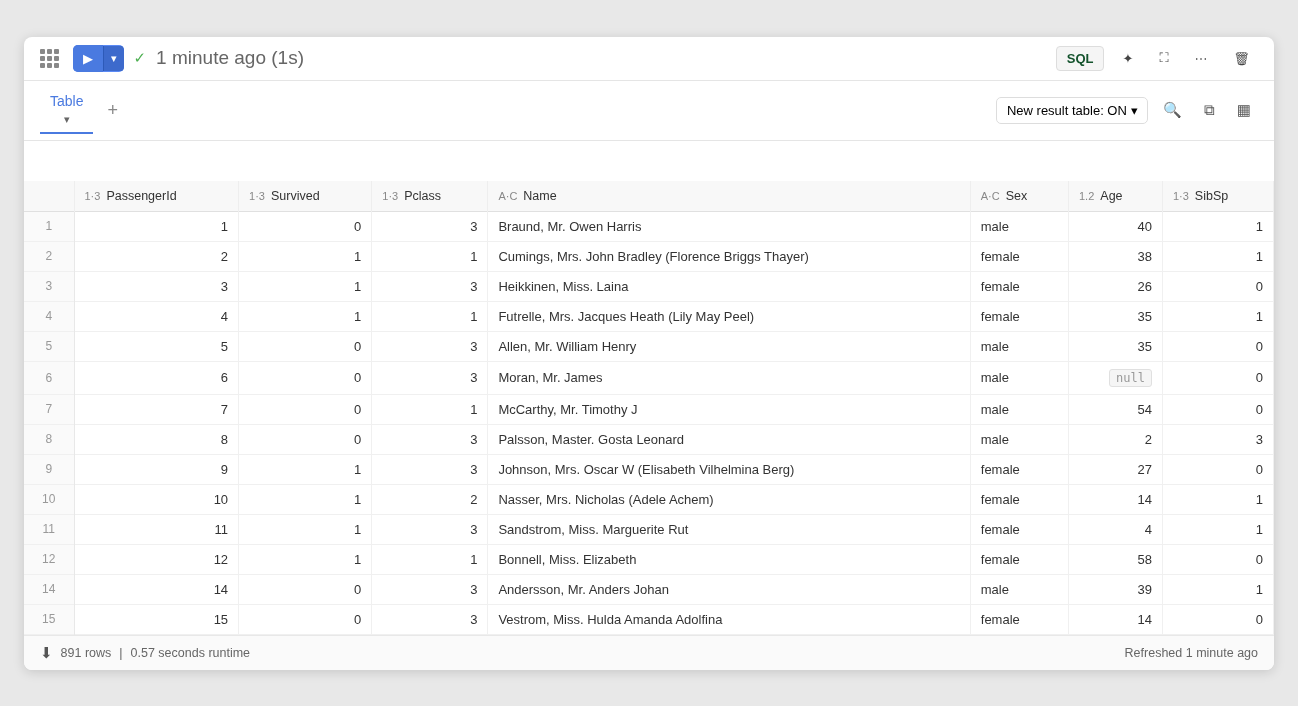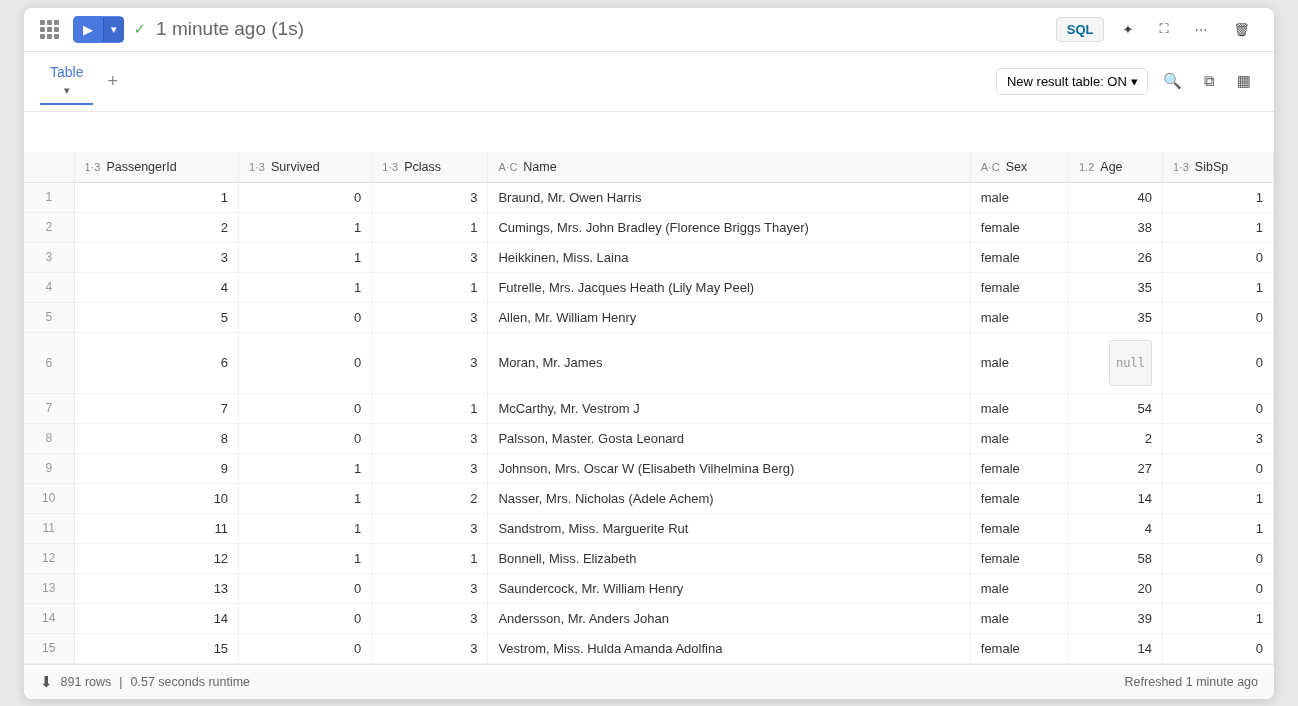--- a/index.html
+++ b/index.html
@@ -76,21 +76,21 @@
       align-items: center;
       gap: 4px;
     }
     .sql-badge {
       background: #f5f5f5;
       border: 1px solid #ddd;
       border-radius: 4px;
       padding: 4px 10px;
       font-size: 13px;
       font-weight: 600;
-      color: #0369a1;
+      color: #14532d;
     }
     
     .editor-area {
       padding: 12px 16px 8px 16px;
       border-bottom: 1px solid #e5e5e5;
       background: #fafafa;
     }
     .sql-line {
       font-family: 'Courier New', monospace;
       font-size: 14px;
@@ -224,21 +224,21 @@
       font-size: 12px;
       background: #fafafa;
       border-right: 1px solid #e8e8e8;
     }
     .num-cell { text-align: right; }
     .null-badge {
       display: inline-block;
       background: #f5f5f5;
       border: 1px solid #e0e0e0;
       border-radius: 3px;
-      padding: 15px 6px;
+      padding: 1px 6px;
       color: #999;
       font-size: 12px;
       font-family: monospace;
     }
     
     .footer {
       display: flex;
       align-items: center;
       justify-content: space-between;
       padding: 8px 16px;
@@ -399,21 +399,21 @@
             <td>Moran, Mr. James</td>
             <td>male</td>
             <td class="num-cell"><span class="null-badge">null</span></td>
             <td class="num-cell">0</td>
           </tr>
           <tr>
             <td>7</td>
             <td class="num-cell">7</td>
             <td class="num-cell">0</td>
             <td class="num-cell">1</td>
-            <td>McCarthy, Mr. Vestrom J</td>
+            <td>McCarthy, Mr. Timothy J</td>
             <td>male</td>
             <td class="num-cell">54</td>
             <td class="num-cell">0</td>
           </tr>
           <tr>
             <td>8</td>
             <td class="num-cell">8</td>
             <td class="num-cell">0</td>
             <td class="num-cell">3</td>
             <td>Palsson, Master. Gosta Leonard</td>
@@ -452,30 +452,20 @@
             <td class="num-cell">1</td>
           </tr>
           <tr>
             <td>12</td>
             <td class="num-cell">12</td>
             <td class="num-cell">1</td>
             <td class="num-cell">1</td>
             <td>Bonnell, Miss. Elizabeth</td>
             <td>female</td>
             <td class="num-cell">58</td>
-            <td class="num-cell">0</td>
-          </tr>
-          <tr>
-            <td>13</td>
-            <td class="num-cell">13</td>
-            <td class="num-cell">0</td>
-            <td class="num-cell">3</td>
-            <td>Saundercock, Mr. William Henry</td>
-            <td>male</td>
-            <td class="num-cell">20</td>
             <td class="num-cell">0</td>
           </tr>
           <tr>
             <td>14</td>
             <td class="num-cell">14</td>
             <td class="num-cell">0</td>
             <td class="num-cell">3</td>
             <td>Andersson, Mr. Anders Johan</td>
             <td>male</td>
             <td class="num-cell">39</td>

